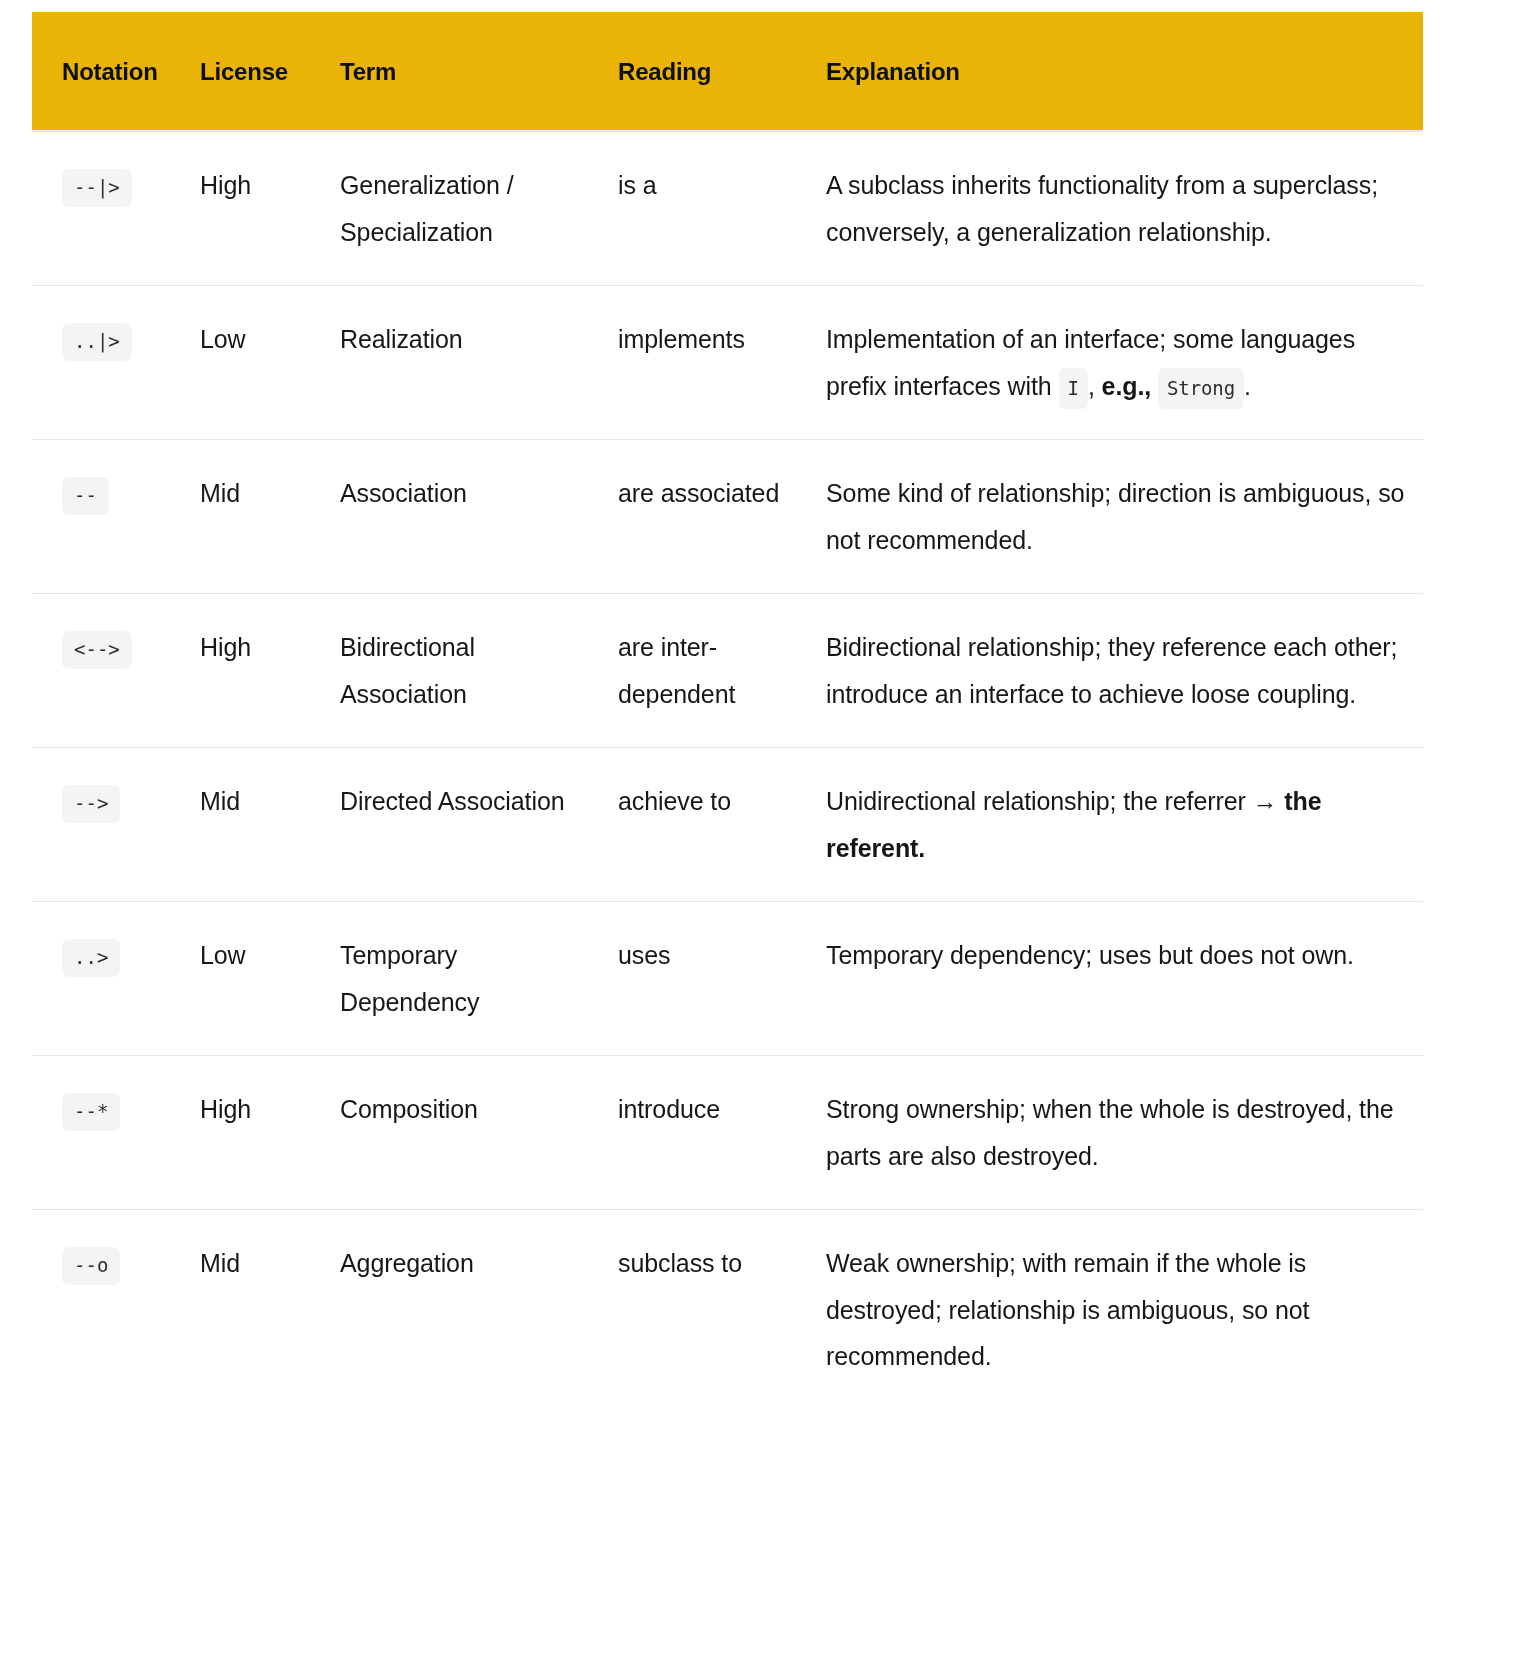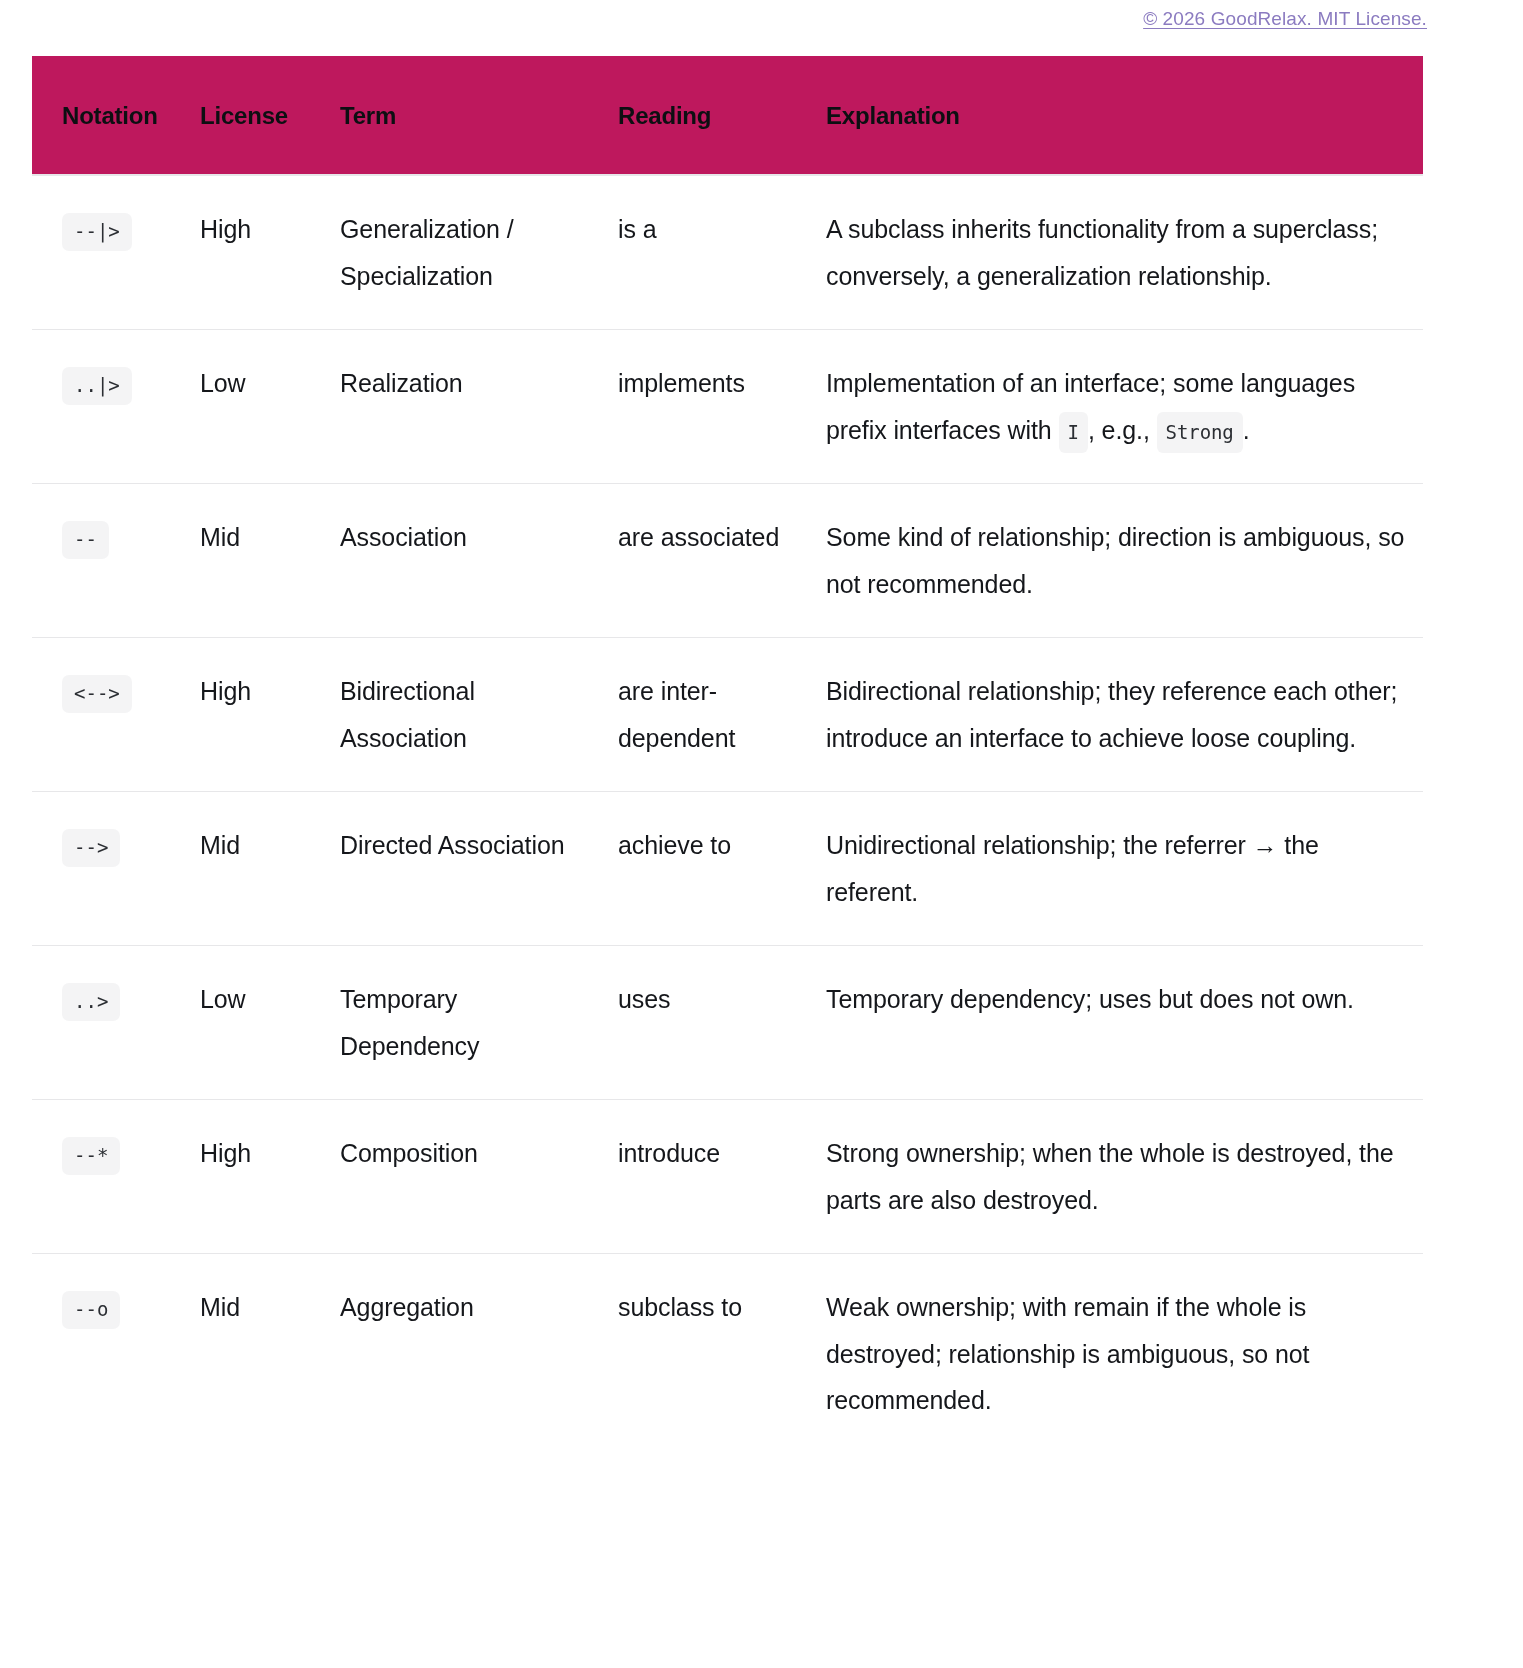--- a/index.html
+++ b/index.html
@@ -49,21 +49,21 @@
   .table-wrap {
     margin: 12px 32px 0 32px;
     width: 1391px;
   }
   table.rel-table {
     width: 100%;
     border-collapse: collapse;
     table-layout: fixed;
   }
   thead tr.head-row {
-    background: #be185d;
+    background: #eab308;
   }
   thead th {
     text-align: left;
     font-size: 24px;
     font-weight: 700;
     letter-spacing: -0.2px;
     color: #0d0f12;
     padding: 46px 8px 44px 8px;
     vertical-align: middle;
     border-bottom: 2px solid #e7e7e9;
@@ -105,31 +105,28 @@
     display: inline-block;
     background: #f4f4f5;
     border-radius: 6px;
     padding: 3px 9px;
     font-family: "DejaVu Sans Mono", "Liberation Mono", monospace;
     font-size: 19px;
     color: #2b2e33;
     white-space: pre;
     vertical-align: baseline;
   }
-  .emph { font-weight: 400; }
+  .emph { font-weight: 700; }
   .arrow-glyph { font-weight: 700; }
 </style>
 </head>
 <body>
 
 <div class="page">
 
-  <div class="copyright-bar">
-    <a class="copyright-link" href="#">© 2026 GoodRelax. MIT License.</a>
-  </div>
 
   <div class="table-wrap">
     <table class="rel-table">
       <thead>
         <tr class="head-row">
           <th class="c-notation">Notation</th>
           <th class="c-coupling">License</th>
           <th class="c-term">Term</th>
           <th class="c-reading">Reading</th>
           <th class="c-expl">Explanation</th>

